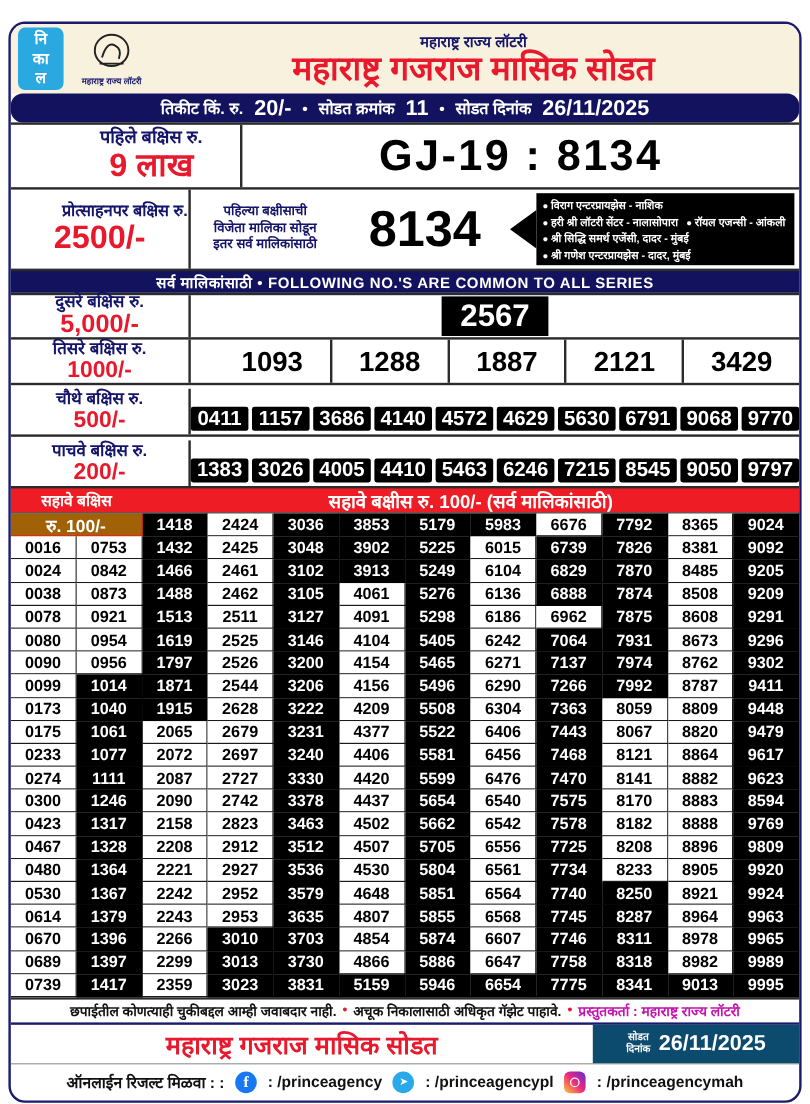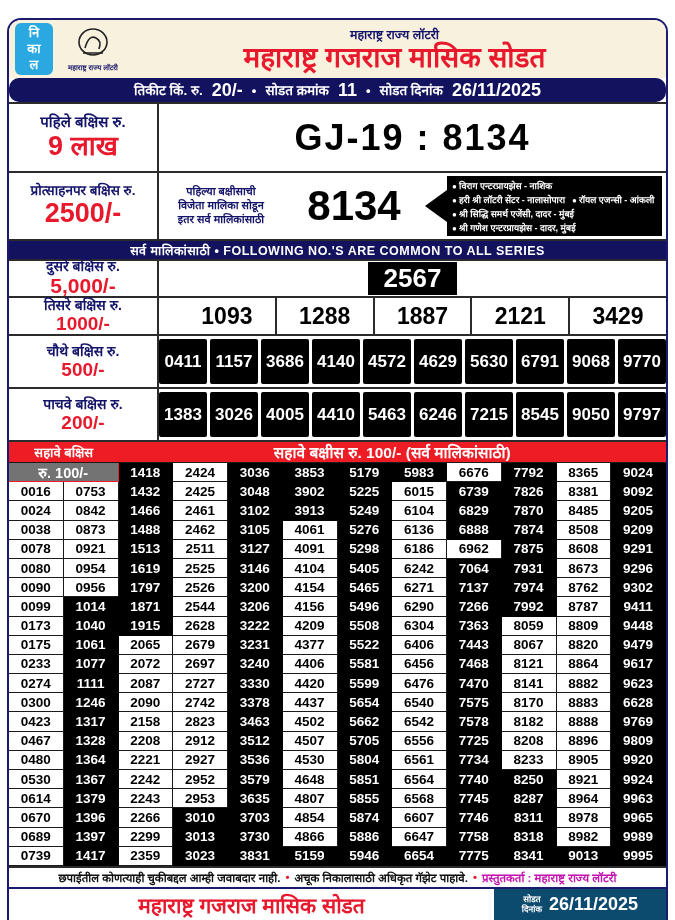--- a/index.html
+++ b/index.html
@@ -27,26 +27,26 @@
     align-items: center; justify-content: center; gap: 9px; font-weight: 700; border-radius: 10px; }
   .info-bar .lbl { font-size: 13.5px; }
   .info-bar .val { font-size: 18px; }
   .info-bar .dot { font-size: 13px; }
   
   .prow { display: flex; border-top: 2px solid #2b2b2b; align-items: stretch; }
   .plabel { width: 150px; border-right: 2px solid #2b2b2b; display: flex; flex-direction: column;
     align-items: center; justify-content: center; line-height: 1.15; }
   .plabel .l1 { color: #14146a; font-weight: 700; font-size: 14px; }
   .plabel .l2 { color: #e8192c; font-weight: 700; }
-  .row1 { height: 69px; }
+  .row1 { height: 54px; padding-left: 43px; }
   .row1 .l1 { font-size: 15px; } .row1 .l2 { font-size: 27px; }
   .first-result { flex: 1; display: flex; align-items: center; justify-content: center;
     font-size: 36px; font-weight: 800; letter-spacing: 2px; color: #000; }
   .row2 { height: 68px; }
-  .row2 .l1 { font-size: 13.5px; } .row2 .l2 { font-size: 27px; }
+  .row2 .l1 { font-size: 13.5px; padding-left: 42px; } .row2 .l2 { font-size: 27px; }
   .note { width: 124px; display: flex; flex-direction: column; align-items: center; justify-content: center;
     color: #14146a; font-weight: 700; font-size: 11px; line-height: 1.25; text-align: center; }
   .cons-num { width: 142px; display: flex; align-items: center; justify-content: center;
     font-size: 42px; font-weight: 800; color: #000; }
   .arrow-left { width: 0; height: 0; align-self: center;
     border-top: 16px solid transparent; border-bottom: 16px solid transparent;
     border-right: 22px solid #000; }
   .agents { flex: 1; background: #000; color: #fff; margin: 3px 4px 3px 0; padding: 3px 5px;
     display: flex; flex-wrap: wrap; align-content: center; column-gap: 7px; row-gap: 1px;
     font-size: 9px; font-weight: 700; }
@@ -58,39 +58,39 @@
   .row-second { height: 37px; }
   .row-second .l1 { font-size: 14px; } .row-second .l2 { font-size: 21px; }
   .second-wrap { flex: 1; display: flex; align-items: center; justify-content: center; }
   .second-chip { background: #000; color: #fff; font-weight: 700; font-size: 26px; padding: 1px 16px; }
   .row-third { height: 38px; }
   .row-third .l1 { font-size: 14px; } .row-third .l2 { font-size: 19px; }
   .t3cells { flex: 1; display: flex; }
   .cell3 { flex: 1; display: flex; align-items: center; justify-content: center;
     font-weight: 700; font-size: 23px; border-left: 2px solid #2b2b2b; }
   .cell3:first-child { border-left: none; margin-left: 20px; }
-  .row-fourth, .row-fifth { height: 53px; }
+  .row-fourth, .row-fifth { height: 43px; align-items: flex-end; }
   .row-fourth .l1, .row-fifth .l1 { font-size: 14px; }
   .row-fourth .l2, .row-fifth .l2 { font-size: 19px; }
   .chips { flex: 1; display: flex; gap: 3px; padding: 3px 0; }
   .chip { flex: 1; background: #000; color: #fff; border-radius: 2px; display: flex;
     align-items: center; justify-content: center; font-weight: 700; font-size: 17px; }
   
   .sixth-band { height: 22px; display: flex; background: #ee1c25; border-top: 2px solid #2b2b2b; }
   .sixth-label-top { width: calc(100% * 2 / 12); color: #fff; font-weight: 700; font-size: 13px;
     display: flex; align-items: center; justify-content: center; }
   .sixth-title { flex: 1; color: #fff; font-weight: 700; font-size: 15.5px;
     display: flex; align-items: center; justify-content: center; }
   .sixth-grid { display: grid; grid-template-columns: repeat(12, 1fr); grid-auto-rows: 19.2px;
     border-top: 1px solid #1a1a1a; }
   .ncell { display: flex; align-items: center; justify-content: center; font-weight: 700;
     font-size: 13.5px; border-right: 1px solid #1a1a1a; border-bottom: 1px solid #1a1a1a; }
   .ncell.w { background: #fff; color: #000; }
   .ncell.b { background: #000; color: #fff; border-color: #000; }
-  .redcell { grid-column: 1 / span 2; background: #737373; color: #fff; font-weight: 700;
+  .redcell { grid-column: 1 / span 2; background: #a16207; color: #fff; font-weight: 700;
     font-size: 14.5px; display: flex; align-items: center; justify-content: center;
     border-right: 1px solid #ee1c25; border-bottom: 1px solid #ee1c25; }
   
   .disclaimer { height: 21px; border-top: 2px solid #2b2b2b; display: flex; align-items: center;
     justify-content: center; gap: 5px; font-size: 11.5px; font-weight: 700; color: #111; white-space: nowrap; }
   .disclaimer .dot { color: #e8192c; }
   .disclaimer .presenter { color: #c513b0; }
   .footer-bar { height: 34px; border-top: 2px solid #1a1a6e; display: flex; align-items: stretch; }
   .footer-title { flex: 1; display: flex; align-items: center; justify-content: center;
     color: #e8192c; font-weight: 700; font-size: 21px; }
@@ -391,21 +391,21 @@
       <div class="ncell b">1246</div>
       <div class="ncell w">2090</div>
       <div class="ncell w">2742</div>
       <div class="ncell b">3378</div>
       <div class="ncell w">4437</div>
       <div class="ncell b">5654</div>
       <div class="ncell w">6540</div>
       <div class="ncell b">7575</div>
       <div class="ncell w">8170</div>
       <div class="ncell w">8883</div>
-      <div class="ncell b">6628</div>
+      <div class="ncell b">8594</div>
       <div class="ncell w">0423</div>
       <div class="ncell b">1317</div>
       <div class="ncell w">2158</div>
       <div class="ncell w">2823</div>
       <div class="ncell b">3463</div>
       <div class="ncell w">4502</div>
       <div class="ncell b">5662</div>
       <div class="ncell w">6542</div>
       <div class="ncell b">7578</div>
       <div class="ncell w">8182</div>

